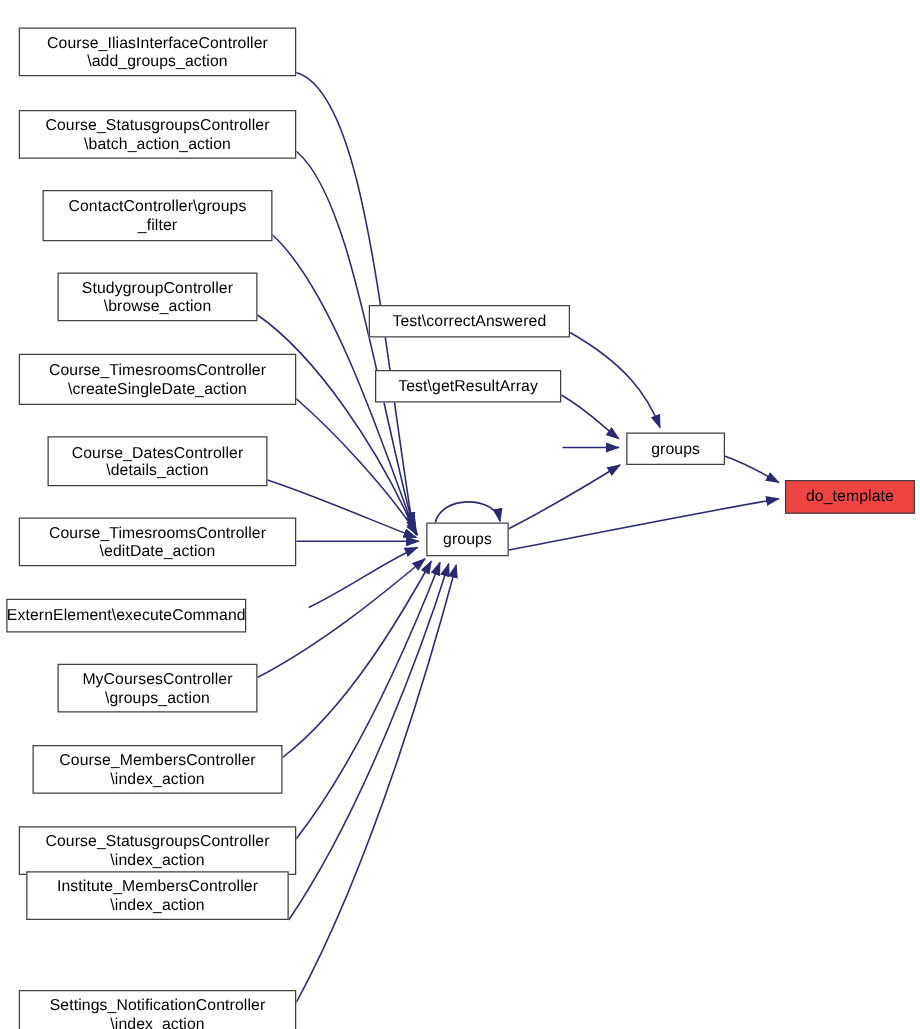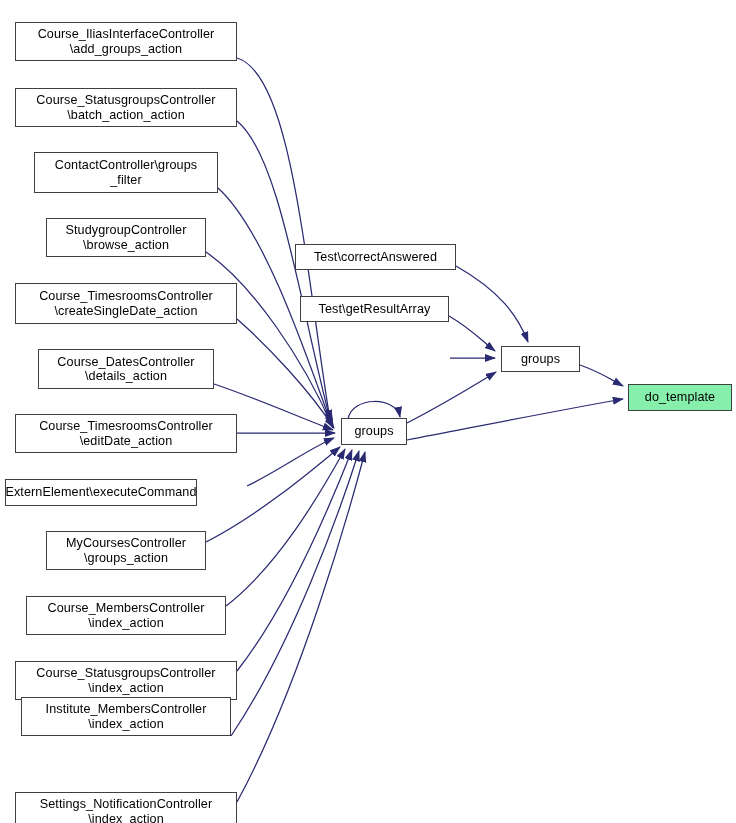--- a/index.html
+++ b/index.html
@@ -25,21 +25,21 @@
     color:#000000;
     font-size:12.6px;
     line-height:1.12;
     letter-spacing:0.1px;
     white-space:pre-line;
     z-index:3;
   }
   .node.caller{border-width:1.4px;}
   .node.plain{border-width:1.1px;}
   .node.current{
-    background:#86efac;
+    background:#ef4444;
     border:1.6px solid #404040;
   }
   .node span{display:block;padding:0 3px;}
 </style>
 </head>
 <body>
 
 <div id="canvas">
 
   <svg class="edges" viewBox="0 0 736 823" xmlns="http://www.w3.org/2000/svg">

